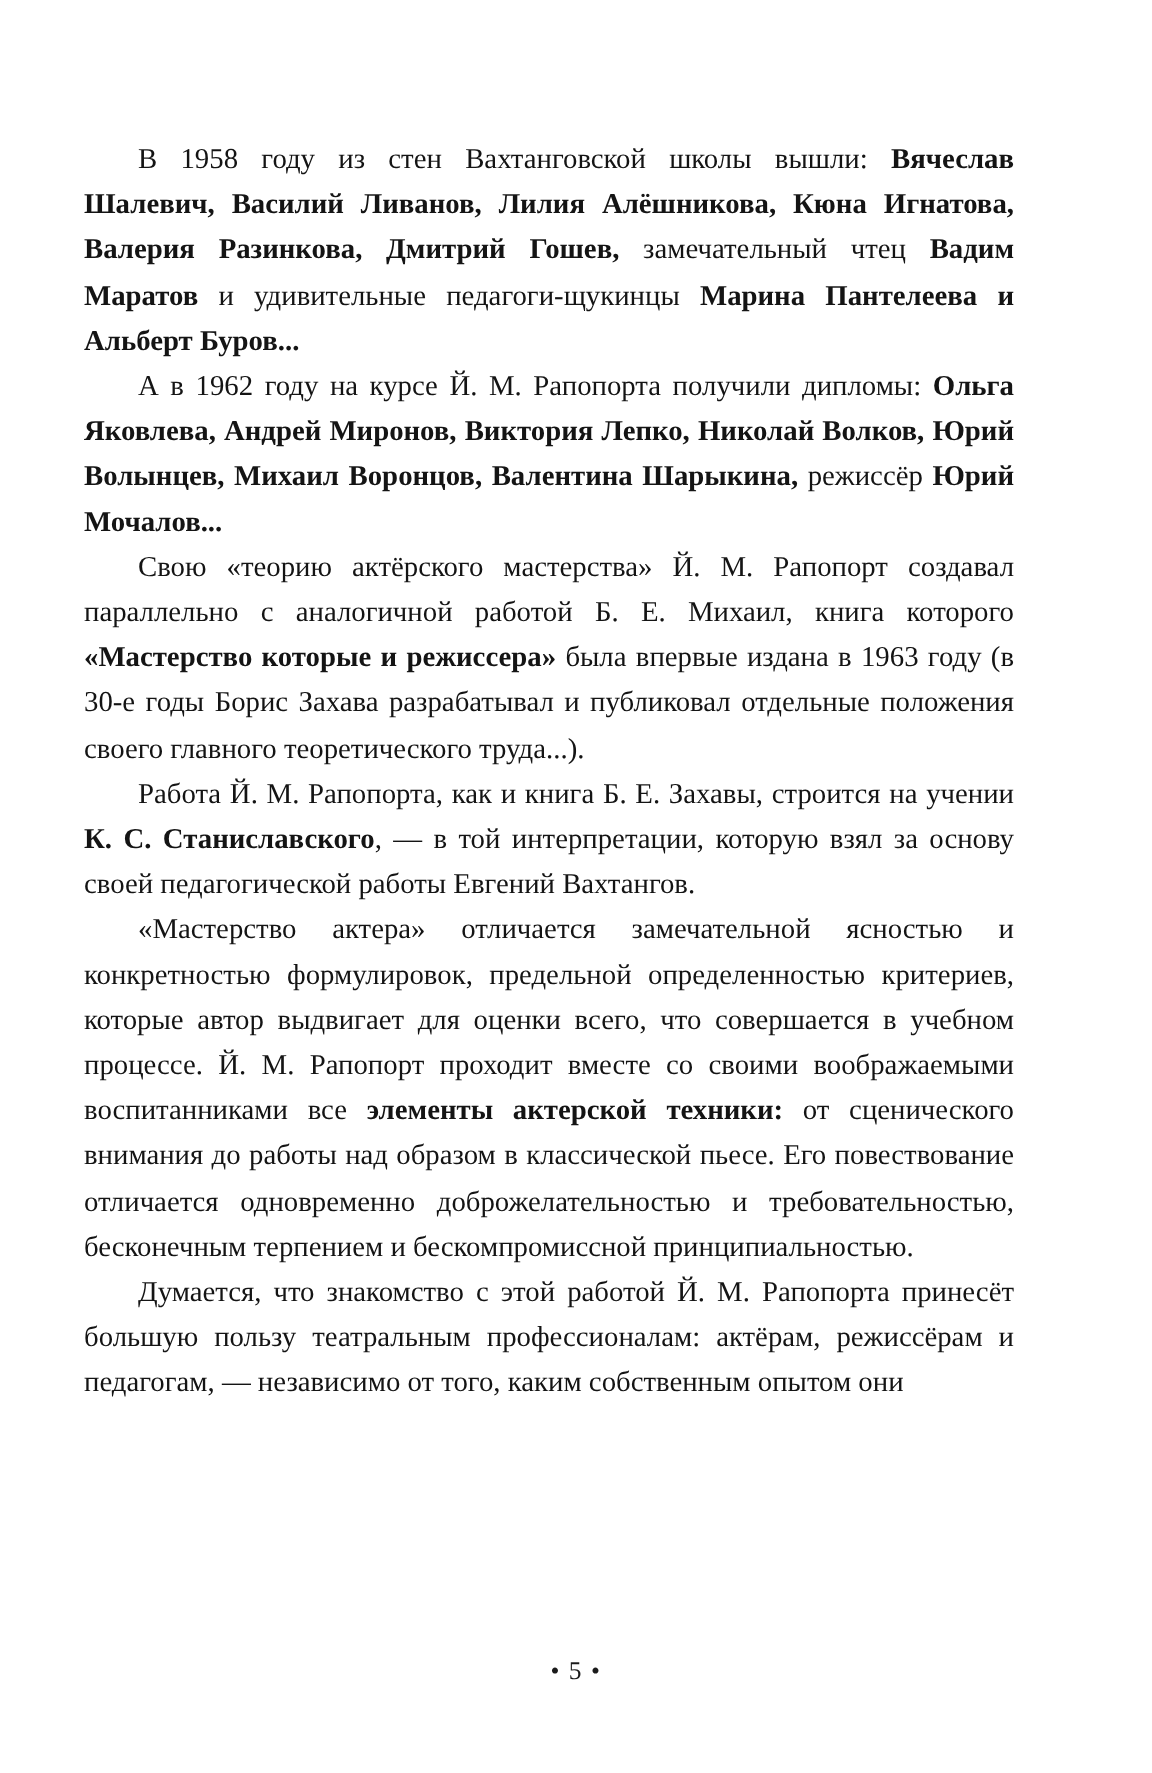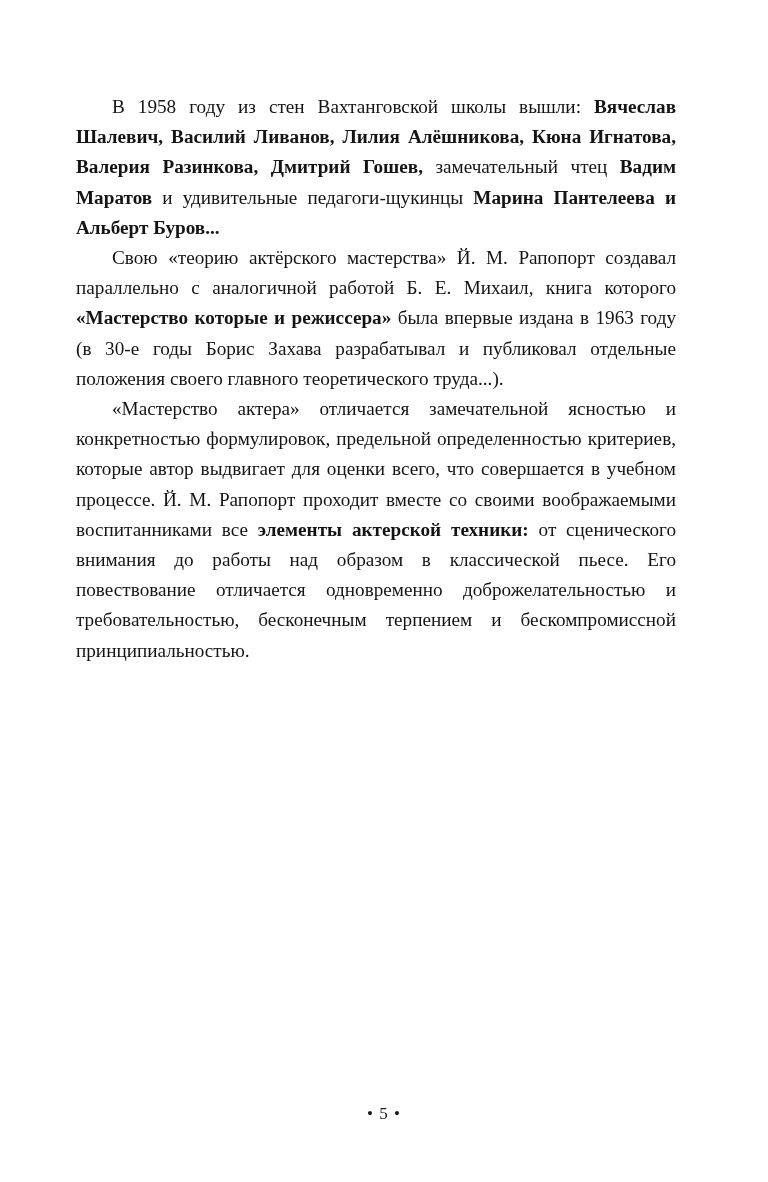--- a/index.html
+++ b/index.html
@@ -15,21 +15,21 @@
     position: relative;
     overflow: hidden;
   }
   .page {
     position: absolute;
     left: 0;
     top: 0;
     width: 768px;
     height: 1182px;
     box-sizing: border-box;
-    padding: 92px 92px 40px 76px;
+    padding: 92px 92px 40px 56px;
   }
   .body-text {
     font-size: 19.2px;
     line-height: 30.2px;
     text-align: justify;
     text-justify: inter-word;
     color: #141414;
   }
   .para {
     margin: 0;
@@ -53,17 +53,20 @@
     color: #1a1a1a;
     font-family: "Liberation Serif", "DejaVu Serif", serif;
   }
 </style>
 </head>
 <body>
 
 <div class="page">
   <div class="body-text" id="body-text">
       <p class="para"><span>В 1958 году из стен Вахтанговской школы вышли: </span><span class="b">Вячеслав Шалевич, Василий Ливанов, Лилия Алёшникова, Кюна Игнатова, Валерия Разинкова, Дмитрий Гошев,</span><span> замечательный чтец </span><span class="b">Вадим Маратов</span><span> и удивительные педагоги-щукинцы </span><span class="b">Марина Пантелеева и Альберт Буров...</span></p>
+      <p class="para"><span>А в 1962 году на курсе Й. М. Рапопорта получили дипломы: </span><span class="b">Ольга Яковлева, Андрей Миронов, Виктория Лепко, Николай Волков, Юрий Волынцев, Михаил Воронцов, Валентина Шарыкина,</span><span> режиссёр </span><span class="b">Юрий Мочалов...</span></p>
       <p class="para"><span>Свою «теорию актёрского мастерства» Й. М. Рапопорт создавал параллельно с аналогичной работой Б. Е. Михаил, книга которого </span><span class="b">«Мастерство которые и режиссера»</span><span> была впервые издана в 1963 году (в 30-е годы Борис Захава разрабатывал и публиковал отдельные положения своего главного теоретического труда...).</span></p>
+      <p class="para"><span>Работа Й. М. Рапопорта, как и книга Б. Е. Захавы, строится на учении </span><span class="b">К. С. Станиславского</span><span>, — в той интерпретации, которую взял за основу своей педагогической работы Евгений Вахтангов.</span></p>
       <p class="para"><span>«Мастерство актера» отличается замечательной ясностью и конкретностью формулировок, предельной определенностью критериев, которые автор выдвигает для оценки всего, что совершается в учебном процессе. Й. М. Рапопорт проходит вместе со своими воображаемыми воспитанниками все </span><span class="b">элементы актерской техники:</span><span> от сценического внимания до работы над образом в классической пьесе. Его повествование отличается одновременно доброжелательностью и требовательностью, бесконечным терпением и бескомпромиссной принципиальностью.</span></p>
+      <p class="para"><span>Думается, что знакомство с этой работой Й. М. Рапопорта принесёт большую пользу театральным профессионалам: актёрам, режиссёрам и педагогам, — независимо от того, каким собственным опытом они</span></p>
     </div>
   <div class="footer">• 5 •</div>
 </div>
 
 </body></html>

